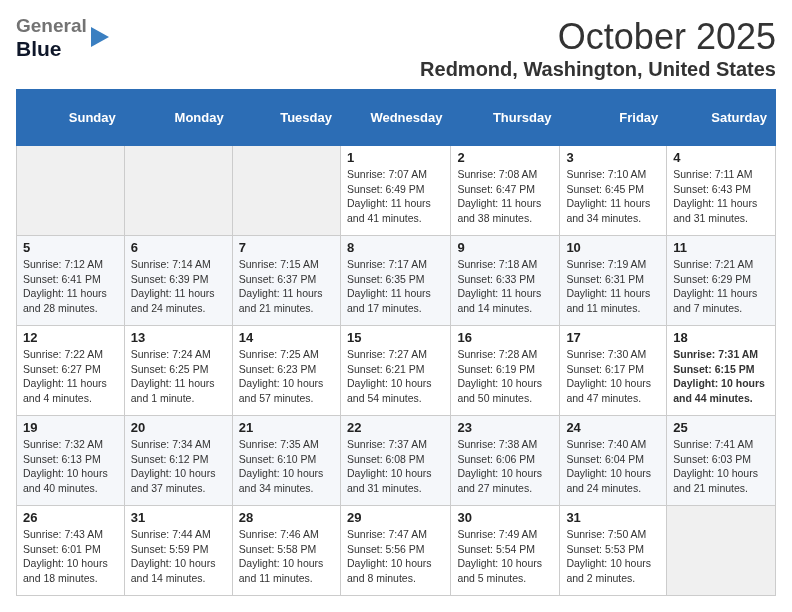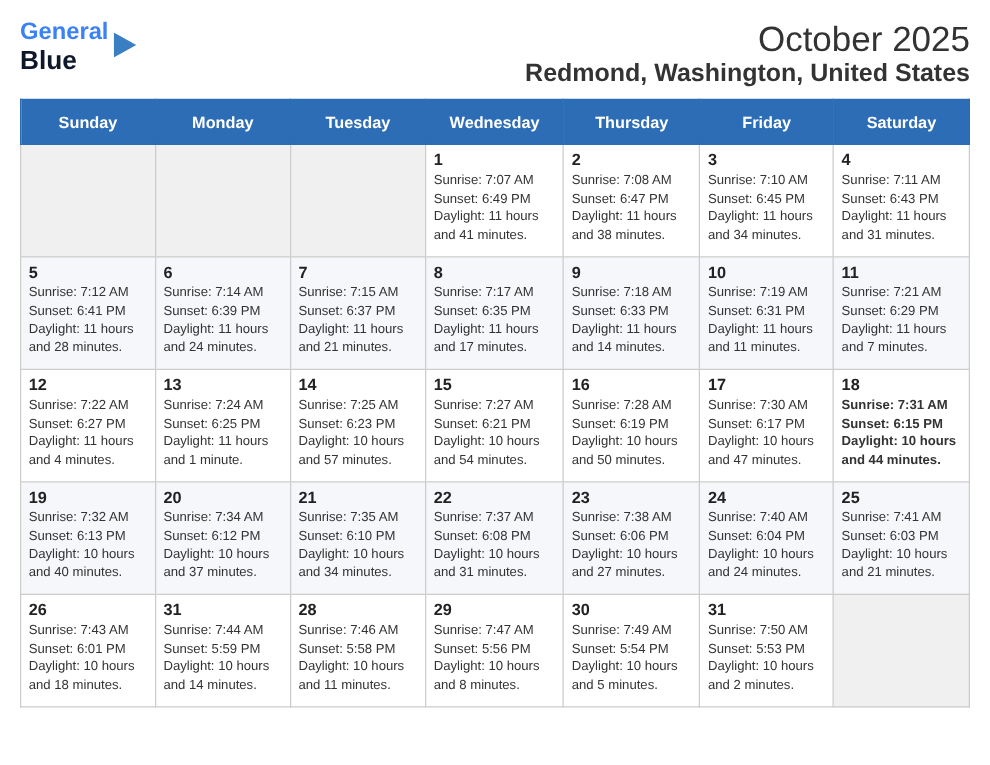--- a/index.html
+++ b/index.html
@@ -22,39 +22,39 @@
       align-items: flex-start;
     }
     .logo-row {
       display: flex;
       align-items: center;
     }
     .title-section {
       text-align: right;
     }
     .month-title {
-      font-size: 28px;
+      font-size: 36px;
       font-weight: normal;
       color: #333;
     }
     .location-title {
       font-size: 20px;
       color: #333;
       font-weight: bold;
     }
     .calendar {
       width: 100%;
       border-collapse: collapse;
       border: 1px solid #ccc;
     }
     .calendar th {
       background: #2c6db5;
       color: #fff;
-      text-align: center;
-      padding: 10px 8px;
+      text-align: right;
+      padding: 20px 8px;
       font-size: 13px;
       border: 1px solid #2c6db5;
     }
     .calendar td {
       border: 1px solid #ccc;
       vertical-align: top;
       padding: 4px 6px;
       width: 113px;
       height: 90px;
       background: #fff;
@@ -77,21 +77,21 @@
       background: #f0f0f0 !important;
     }
   </style>
 </head>
 <body>
 
 <div class="header-section">
   <div class="logo">
     <div class="logo-row">
       <div style="display:flex; flex-direction:column; line-height:1.1;">
-        <span style="font-size:19px; font-weight:bold; color:#3b82f6;">General</span>
+        <span style="font-size:19px; font-weight:bold; color:#737373;">General</span>
         <span style="font-size:21px; font-weight:bold; color:#0f172a;">Blue</span>
       </div>
       <div style="margin-left:4px; margin-top:2px;">
         <svg width="18" height="20" viewBox="0 0 18 20">
           <polygon points="0,0 18,10 0,20" fill="#3a7fc1"></polygon>
         </svg>
       </div>
     </div>
   </div>
   <div class="title-section">

